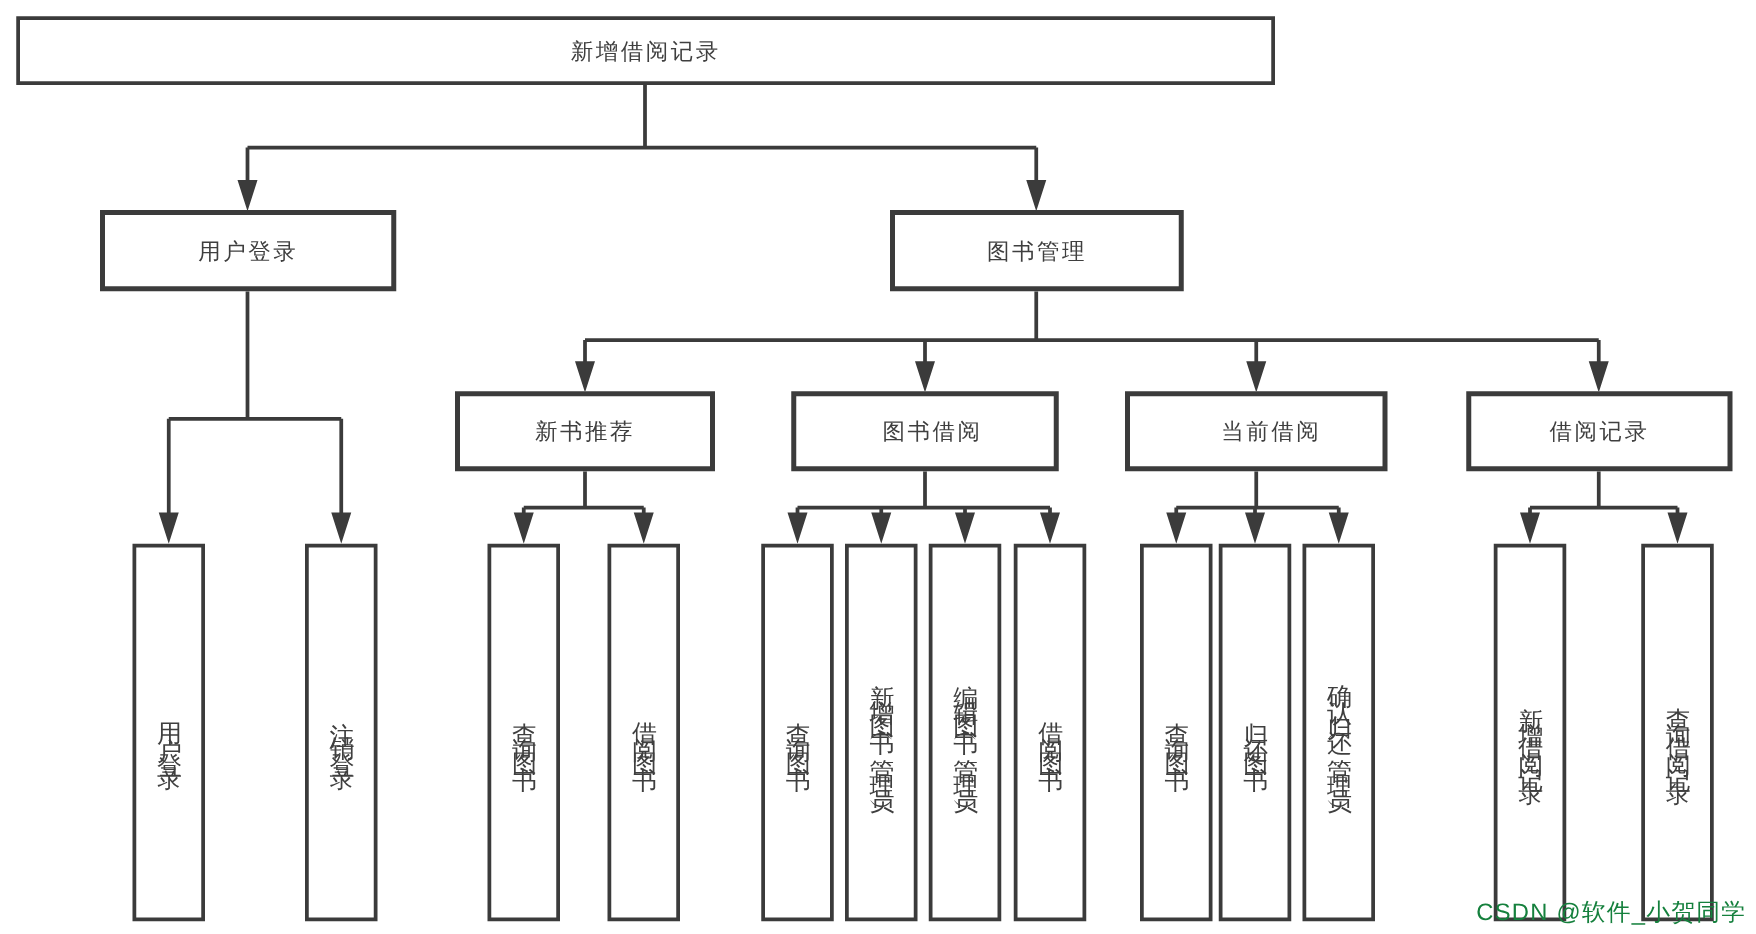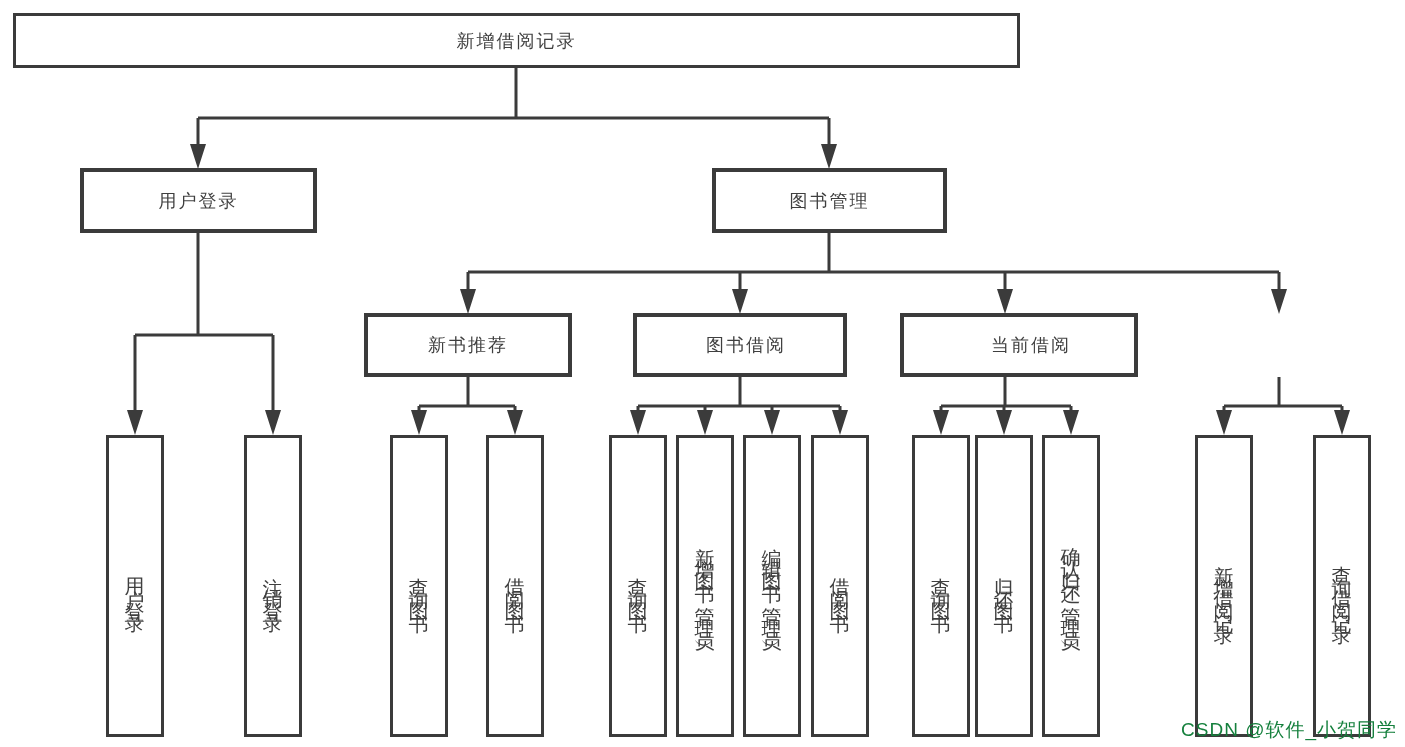--- a/index.html
+++ b/index.html
@@ -37,21 +37,21 @@
     font-size: 18px;
     letter-spacing: 2px;
     white-space: nowrap;
   }
   .root  { left: 13px;  top: 13px;  width: 1007px; height: 55px; }
   .l2a   { left: 80px;  top: 168px; width: 237px;  height: 65px; border-width: 4px; }
   .l2b   { left: 712px; top: 168px; width: 235px;  height: 65px; border-width: 4px; }
   .l3    { top: 313px; height: 64px; border-width: 4px; }
   .l3a   { left: 364px;  width: 208px; }
   .l3b   { left: 633px;  width: 214px; padding-left: 12px; }
-  .l3c   { left: 900px;  width: 238px; padding-left: 24px; }
+  .l3c   { left: 900px;  width: 210px; padding-left: 24px; }
   .l3d   { left: 1173px; width: 213px; }
   .leaf {
     top: 435px;
     width: 58px;
     height: 302px;
   }
   .leaf .vtext {
     writing-mode: vertical-rl;
     text-orientation: mixed;
     font-size: 20px;
@@ -123,20 +123,23 @@
 
   <div class="box hbox l2b">
     <span>图书管理</span>
   </div>
   <div class="box hbox l3 l3b">
     <span>图书借阅</span>
   </div>
   <div class="box hbox l3 l3c">
     <span>当前借阅</span>
   </div>
+  <div class="box hbox l3 l3d">
+    <span>借阅记录</span>
+  </div>
 
   <div class="box leaf lf1">
     <span class="vtext">用户登录</span>
   </div>
   <div class="box leaf lf2">
     <span class="vtext">注销登录</span>
   </div>
   <div class="box leaf lf3">
     <span class="vtext">查询图书</span>
   </div>

